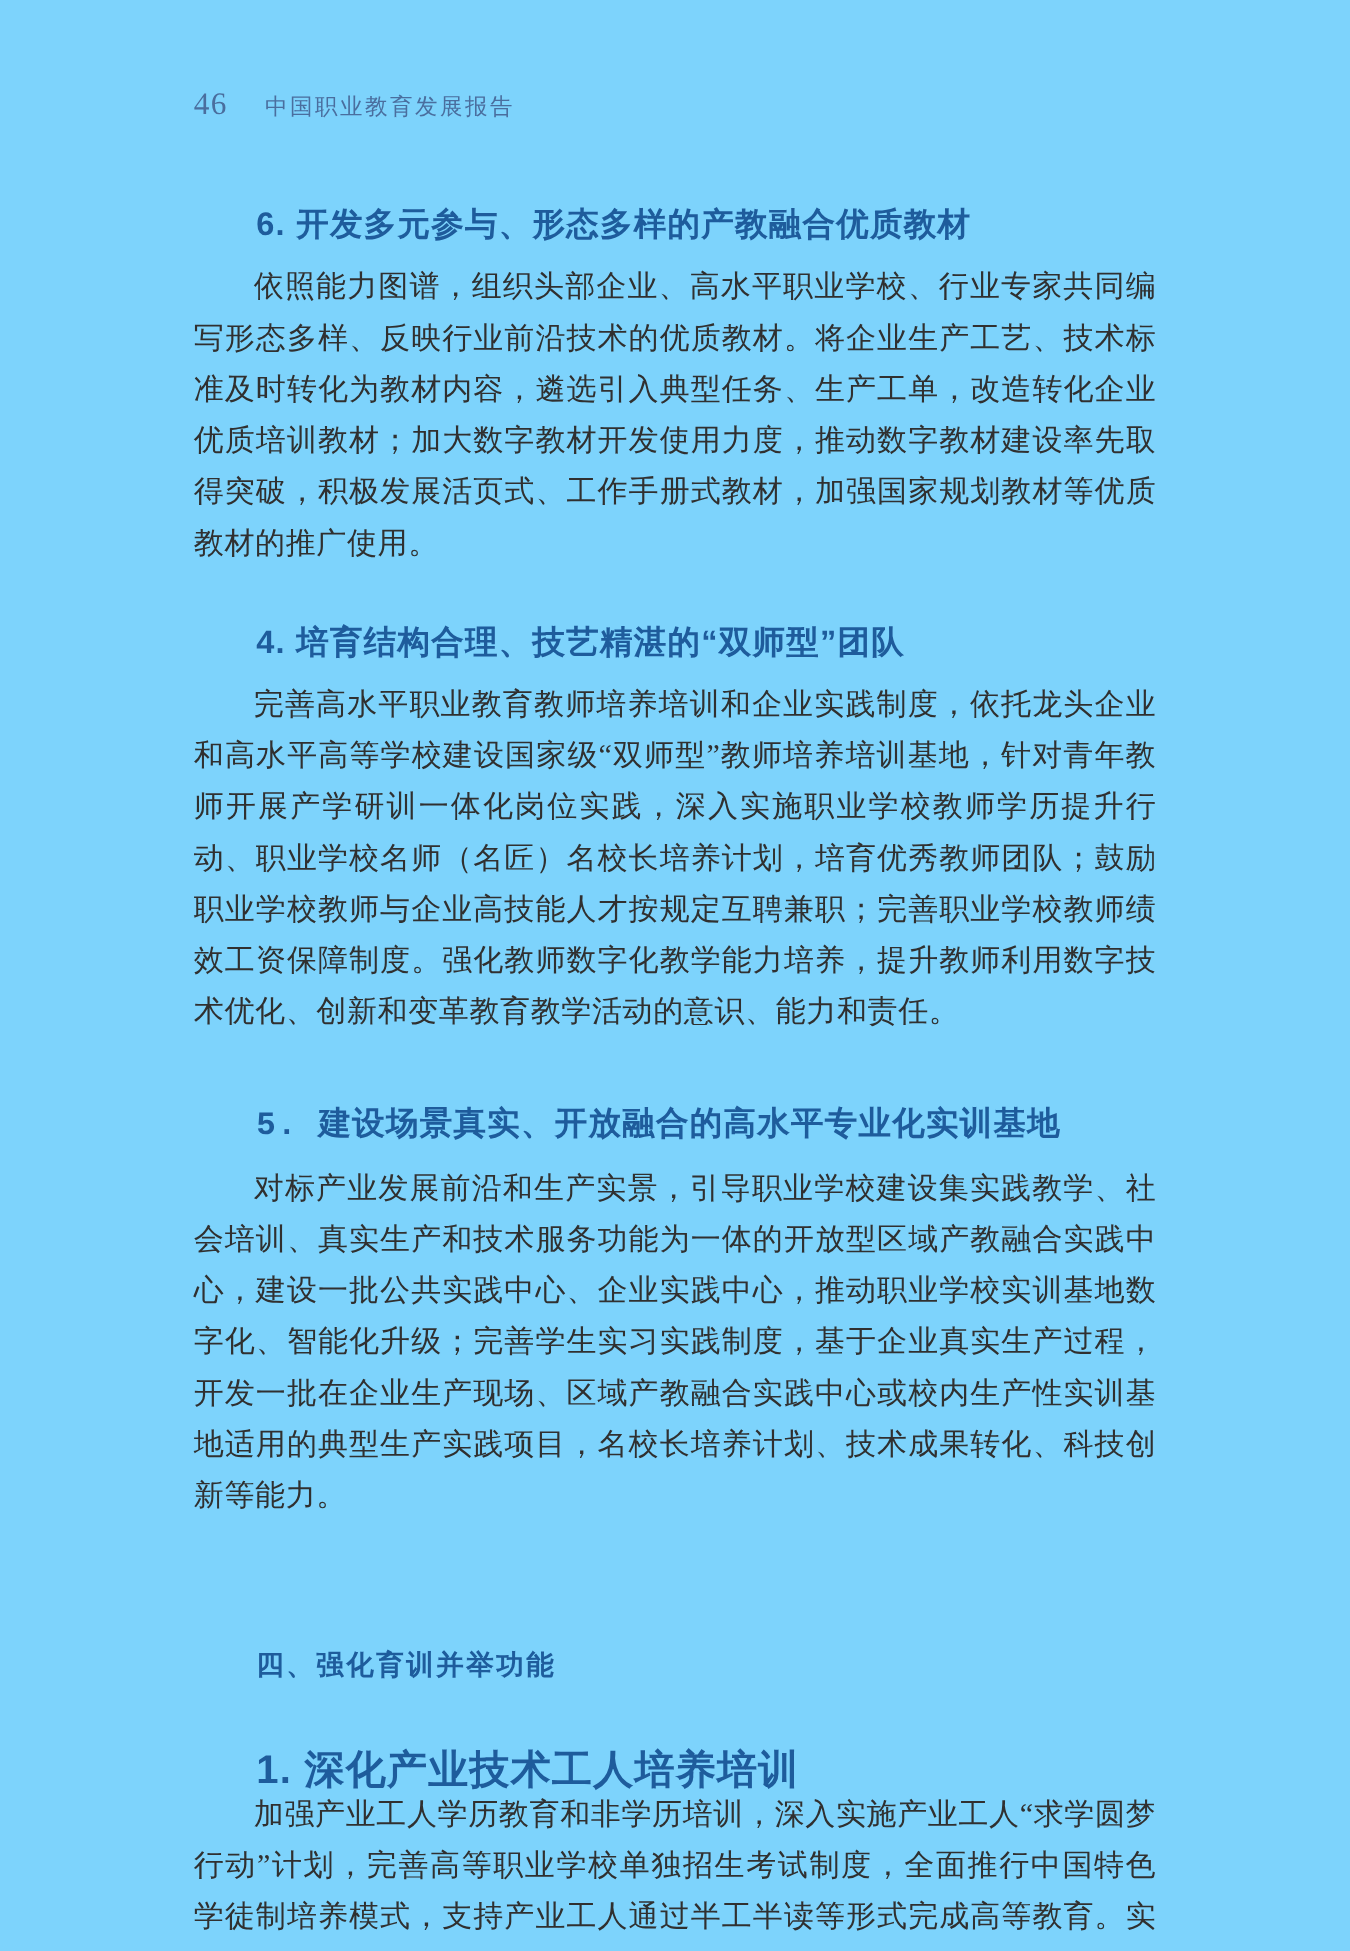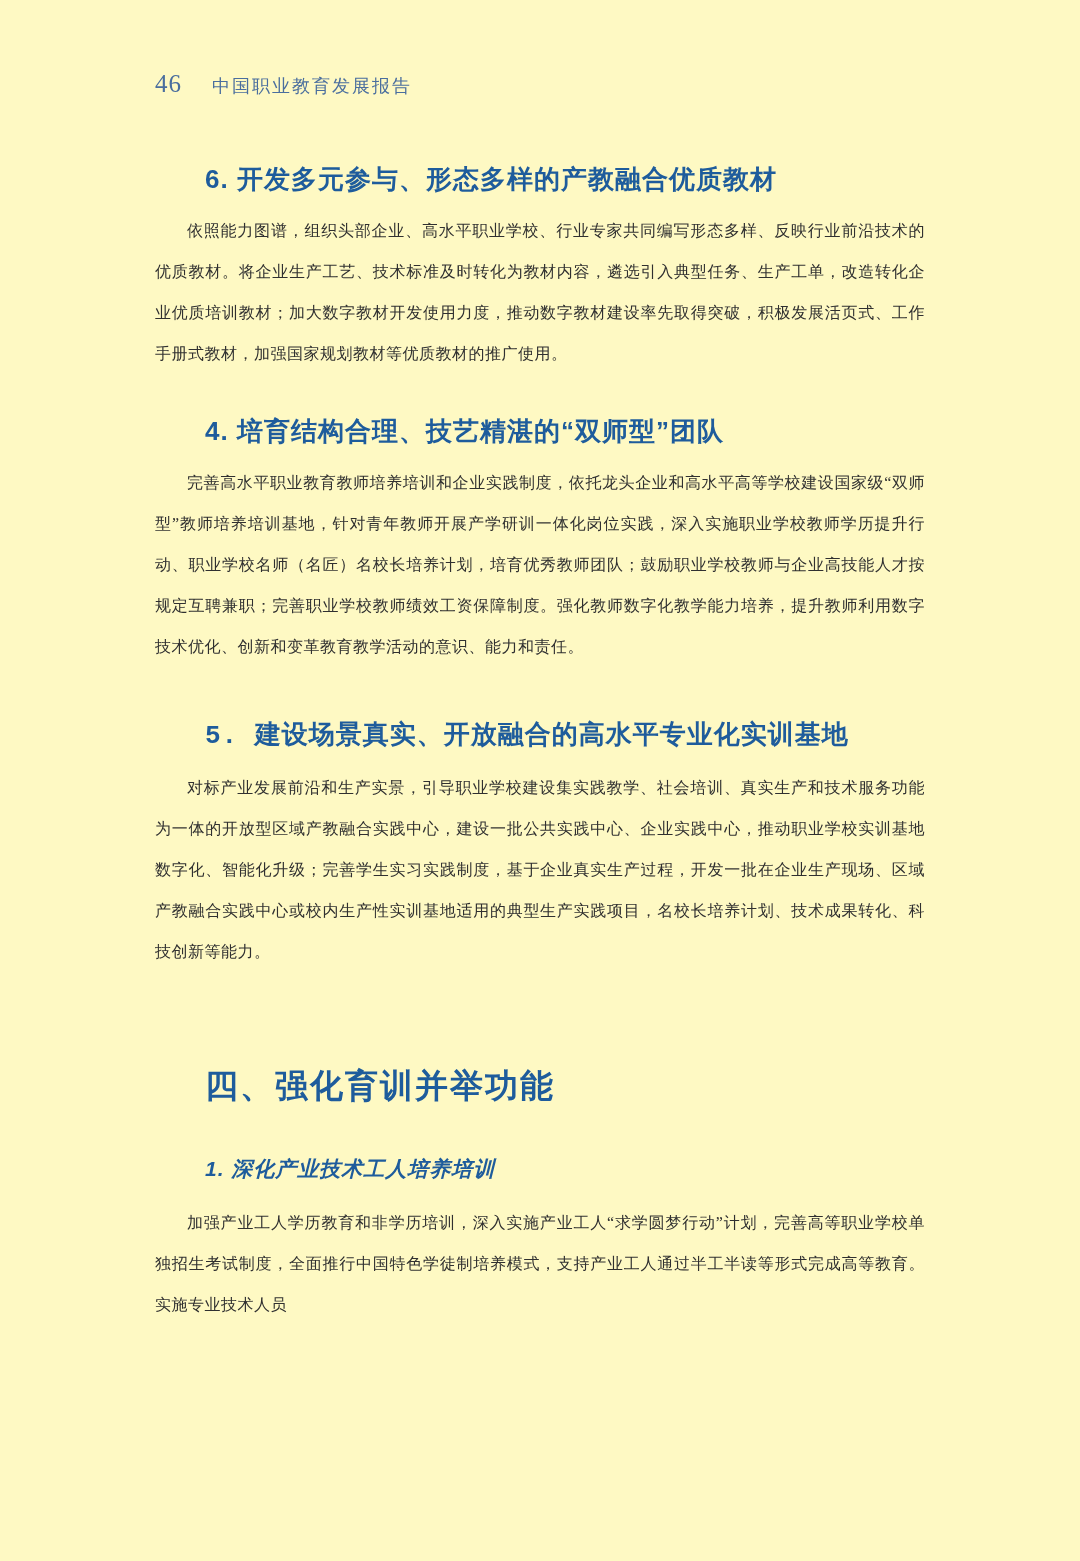--- a/index.html
+++ b/index.html
@@ -4,21 +4,21 @@
 <style>
   html, body {
     margin: 0;
     padding: 0;
     background: #ffffff;
   }
   .page {
     position: relative;
     width: 1080px;
     height: 1561px;
-    background: #fef9c3;
+    background: #7dd3fc;
     box-sizing: border-box;
     padding: 70px 155px 0 155px;
     overflow: hidden;
     font-family: "Liberation Serif", "DejaVu Serif", serif;
   }
   .page-header {
     display: flex;
     align-items: baseline;
     color: #4a6e9e;
     height: 32px;
@@ -40,38 +40,38 @@
     line-height: 34px;
     margin: 0;
     padding-left: 50px;
     letter-spacing: 1px;
   }
   .h-sec3 { margin-top: 60px; margin-bottom: 14px; }
   .h-sec4 { margin-top: 40px; margin-bottom: 14px; }
   .h-sec5 { margin-top: 52px; margin-bottom: 14px; font-family: Liberation Mono, monospace; }
   .body-para {
     color: #303030;
-    font-size: 16px;
+    font-size: 24px;
     line-height: 41px;
     text-align: justify;
     text-indent: 2em;
     margin: 0;
     letter-spacing: 0.5px;
   }
   .chapter-heading {
     font-family: "Liberation Sans", "DejaVu Sans", sans-serif;
     font-weight: bold;
     color: #1e5c9c;
-    font-size: 33px;
+    font-size: 22px;
     line-height: 40px;
     margin: 94px 0 0 0;
     padding-left: 50px;
     letter-spacing: 2px;
   }
-  .h-sub1 { margin-top: 46px; margin-bottom: 16px; font-size: 21px; font-style: italic; }
+  .h-sub1 { margin-top: 46px; margin-bottom: 0; font-size: 32px; }
 </style>
 </head>
 <body>
 
 <div class="page">
 
   <header class="page-header">
     <span class="page-num">46</span>
     <span class="book-title">中国职业教育发展报告</span>
   </header>

